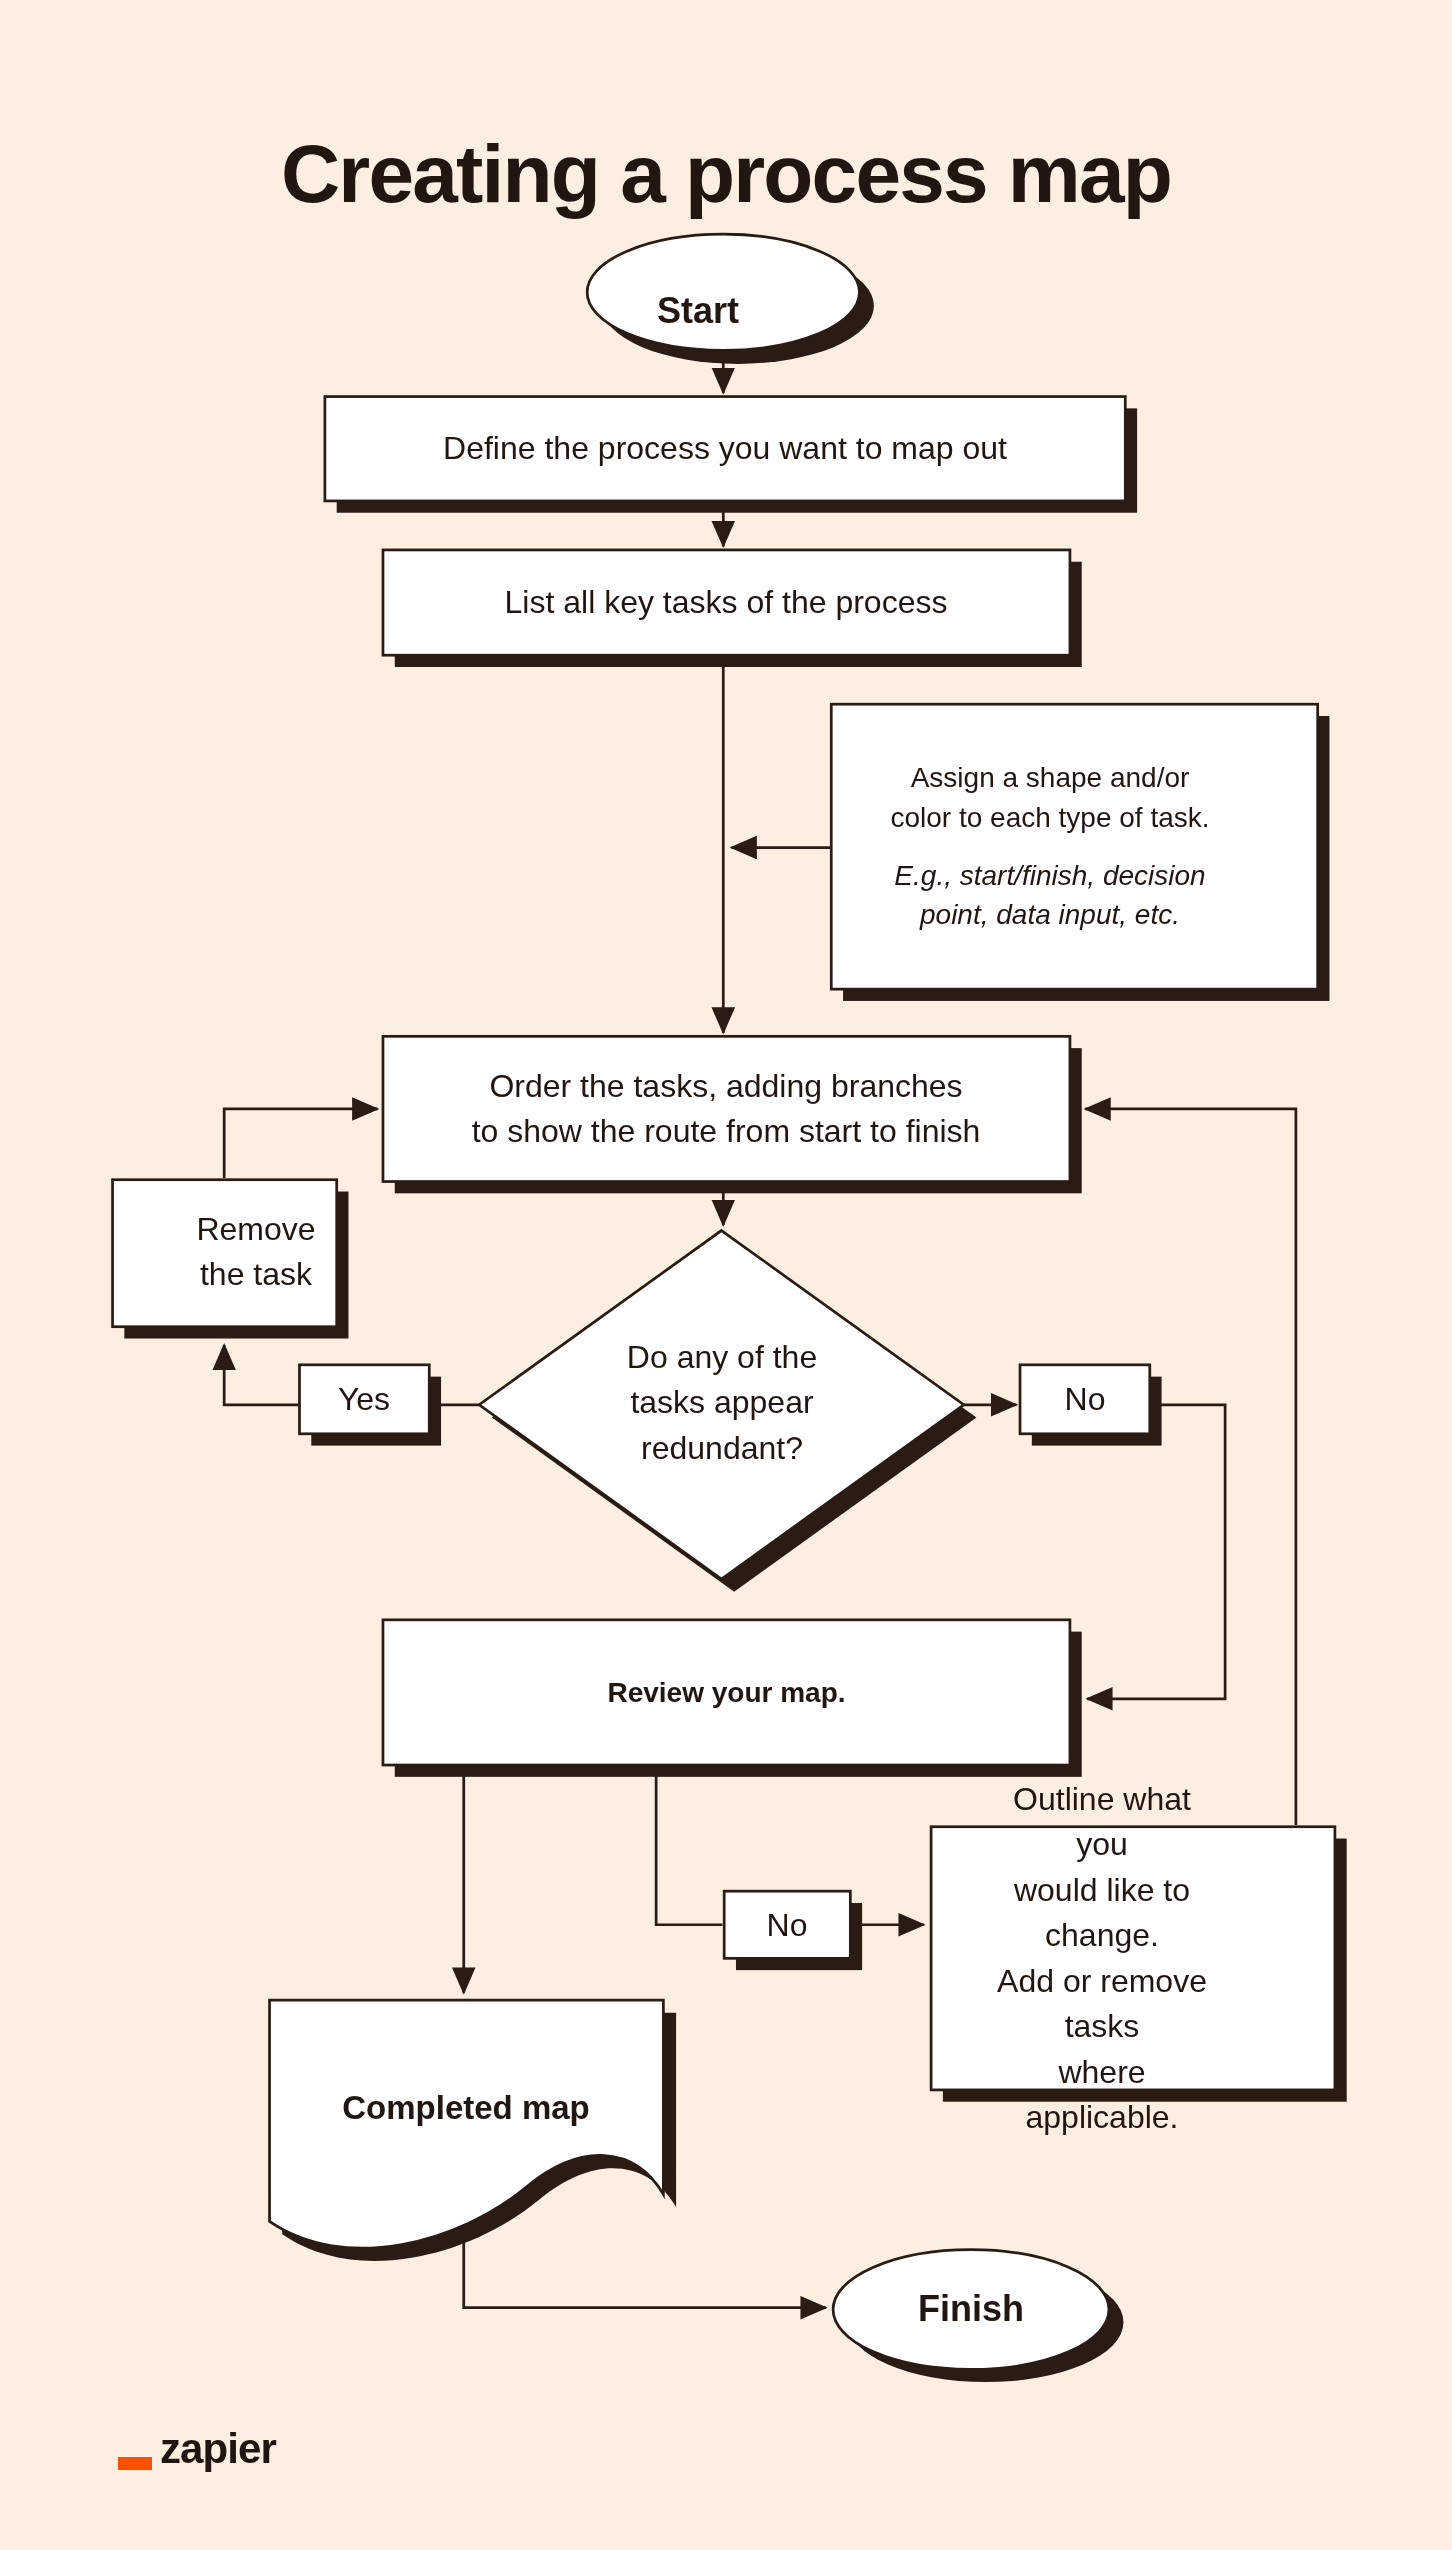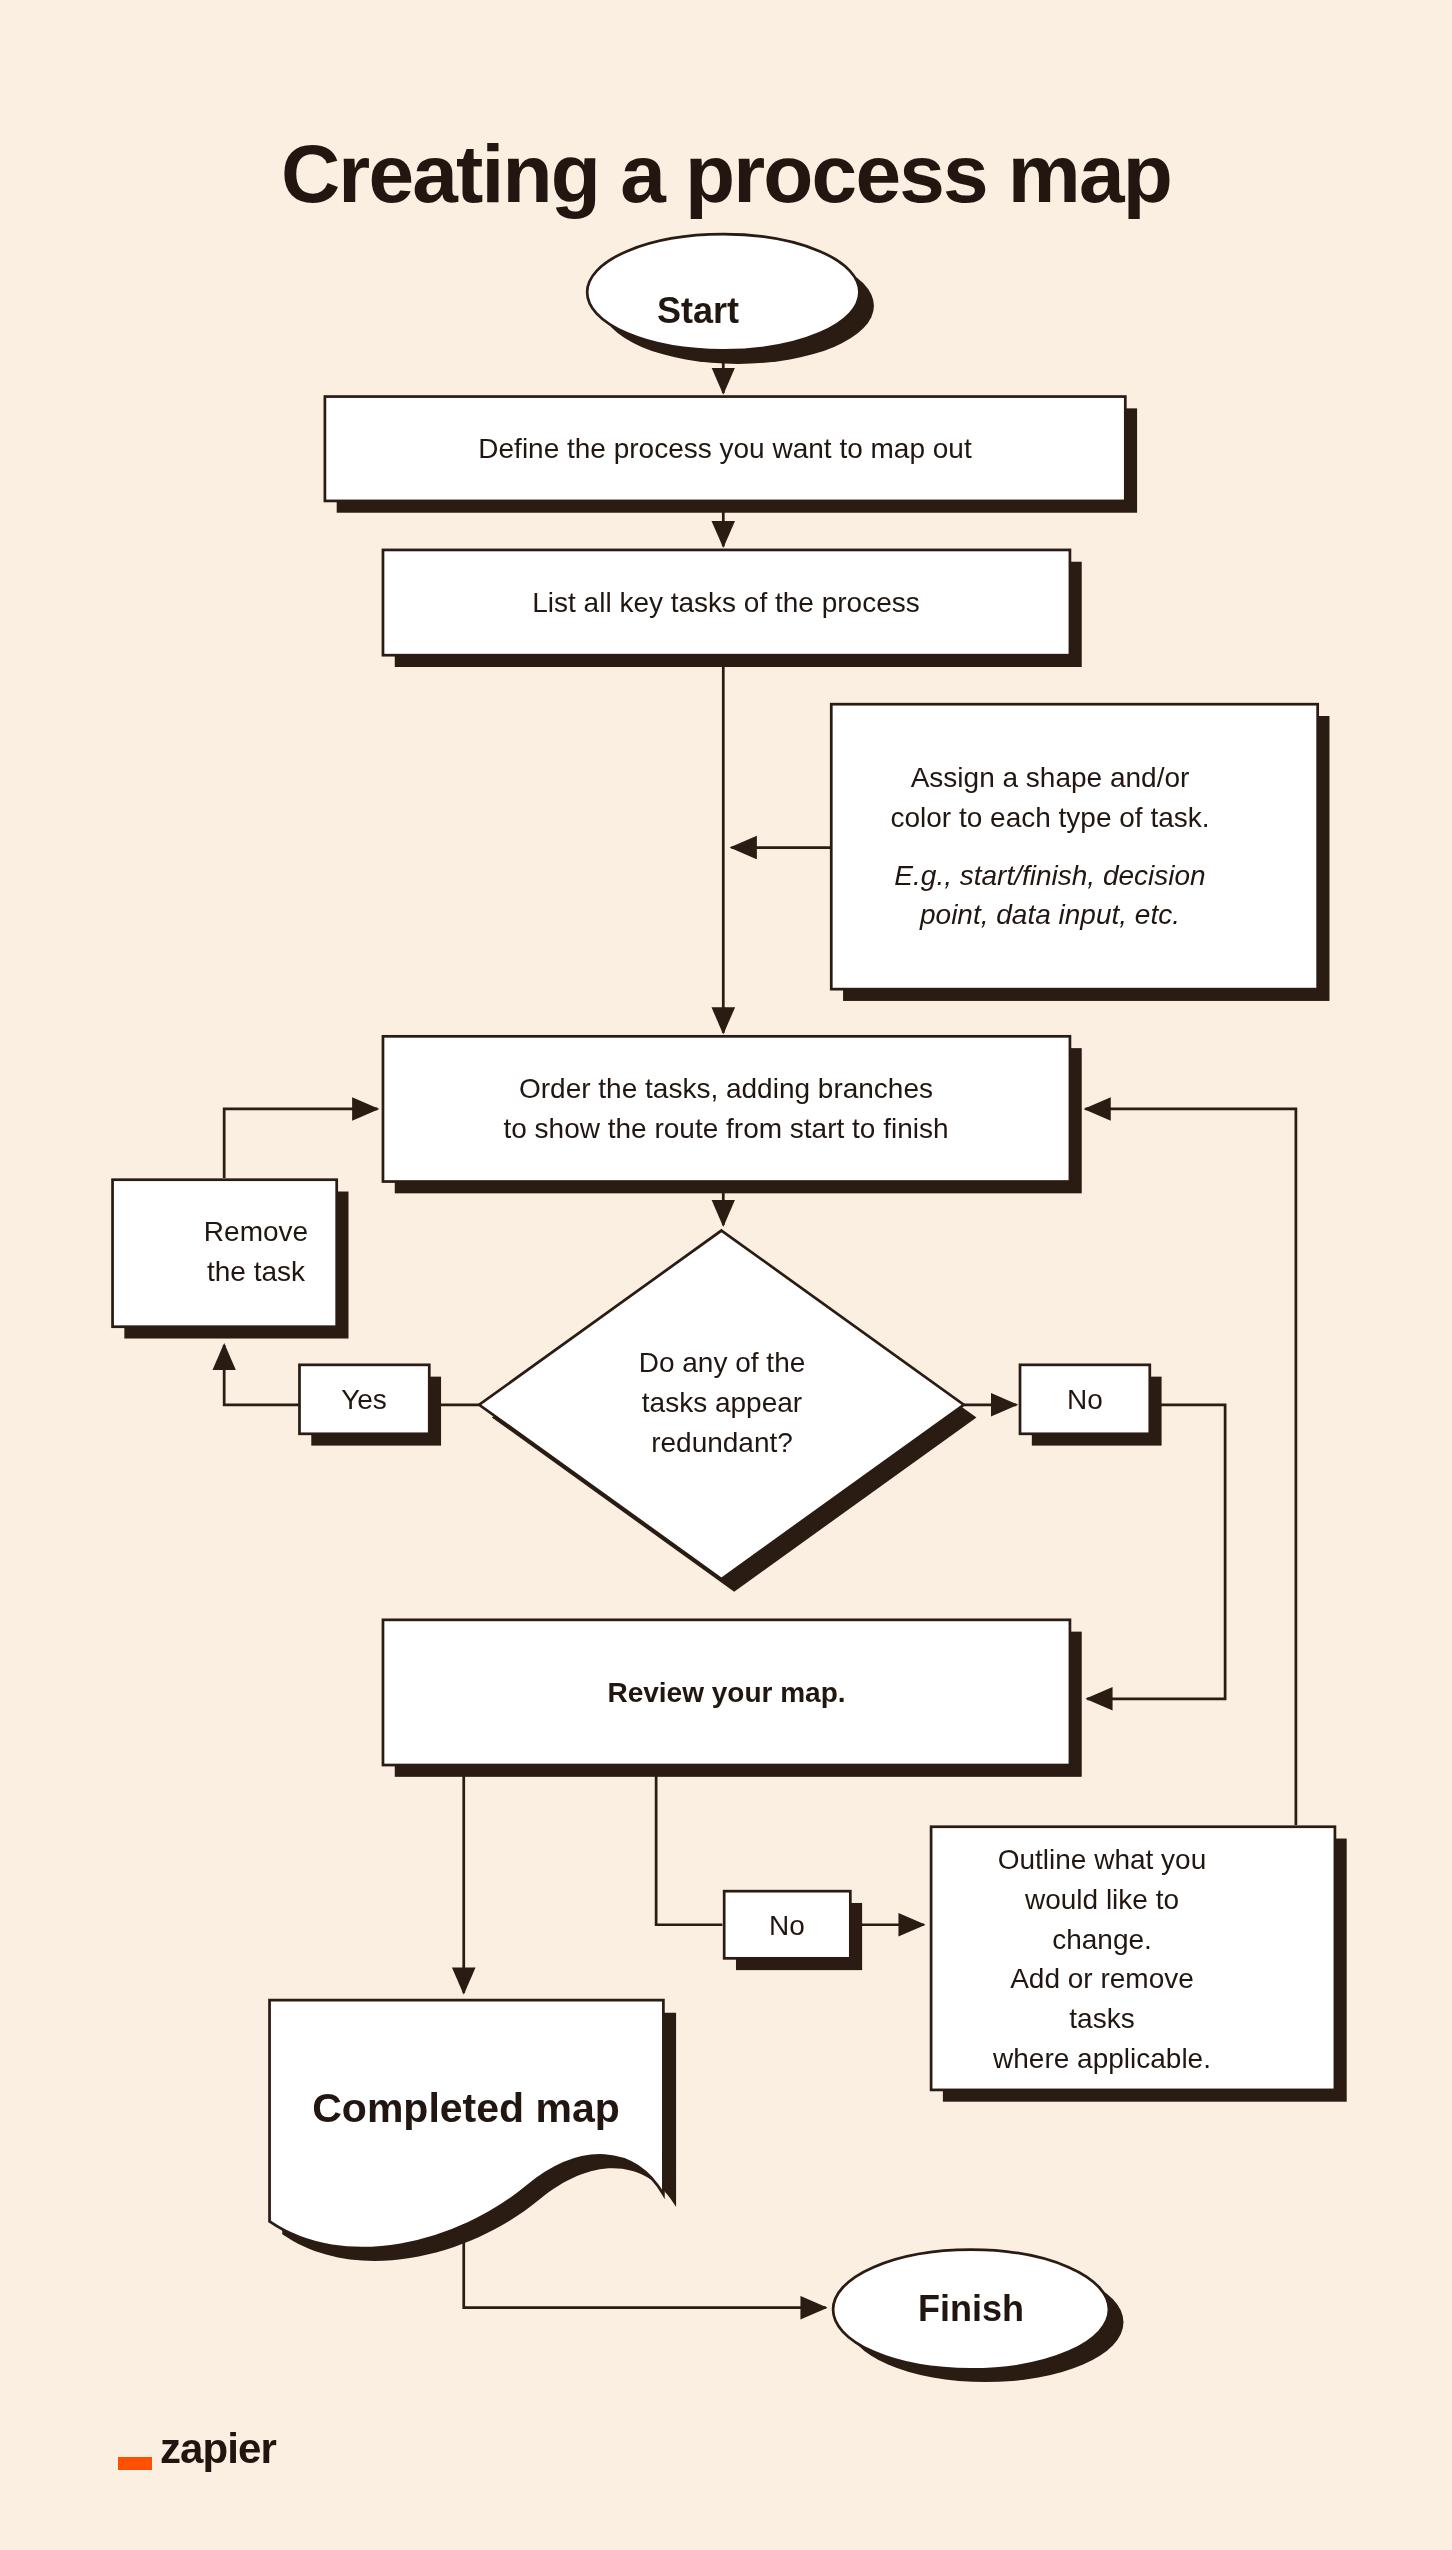--- a/index.html
+++ b/index.html
@@ -16,33 +16,33 @@
   .shadow{fill:#2A1B13;stroke:none;}
   .conn{stroke:#2A1B13;stroke-width:3px;fill:none;}
   .page-title{
     position:absolute;left:0;top:78px;width:1452px;
     text-align:center;font-size:82px;font-weight:bold;letter-spacing:-1.8px;
     color:#221611;line-height:1;
   }
   .lbl{
     position:absolute;
     transform:translate(-50%,-50%);
-    font-size:28px;color:#221611;text-align:center;
+    font-size:32px;color:#221611;text-align:center;
     white-space:pre-line;line-height:1.42;
   }
   .lbl.big{font-size:36px;font-weight:bold;}
   .boxlbl{
     position:absolute;display:flex;flex-direction:column;
     align-items:center;justify-content:center;
     font-size:28px;color:#221611;text-align:center;line-height:1.42;
   }
   .boxlbl p{margin:0;white-space:pre-line;}
   .boxlbl .example{font-style:italic;}
   .boxlbl .heading{font-weight:bold;}
-  .completed-lbl{font-size:41px;font-weight:bold;}
+  .completed-lbl{font-size:33px;font-weight:bold;}
   .zapier-logo{position:absolute;left:118px;top:2423px;width:272px;height:64px;}
   .zapier-logo .zmark{
     position:absolute;left:0;top:34px;width:34px;height:12.7px;background:#FF4F00;
   }
   .zapier-logo .ztext{
     position:absolute;left:42px;top:0;
     font-size:42px;line-height:51px;font-weight:bold;color:#201510;letter-spacing:-0.9px;
   }
 </style>
 </head>

